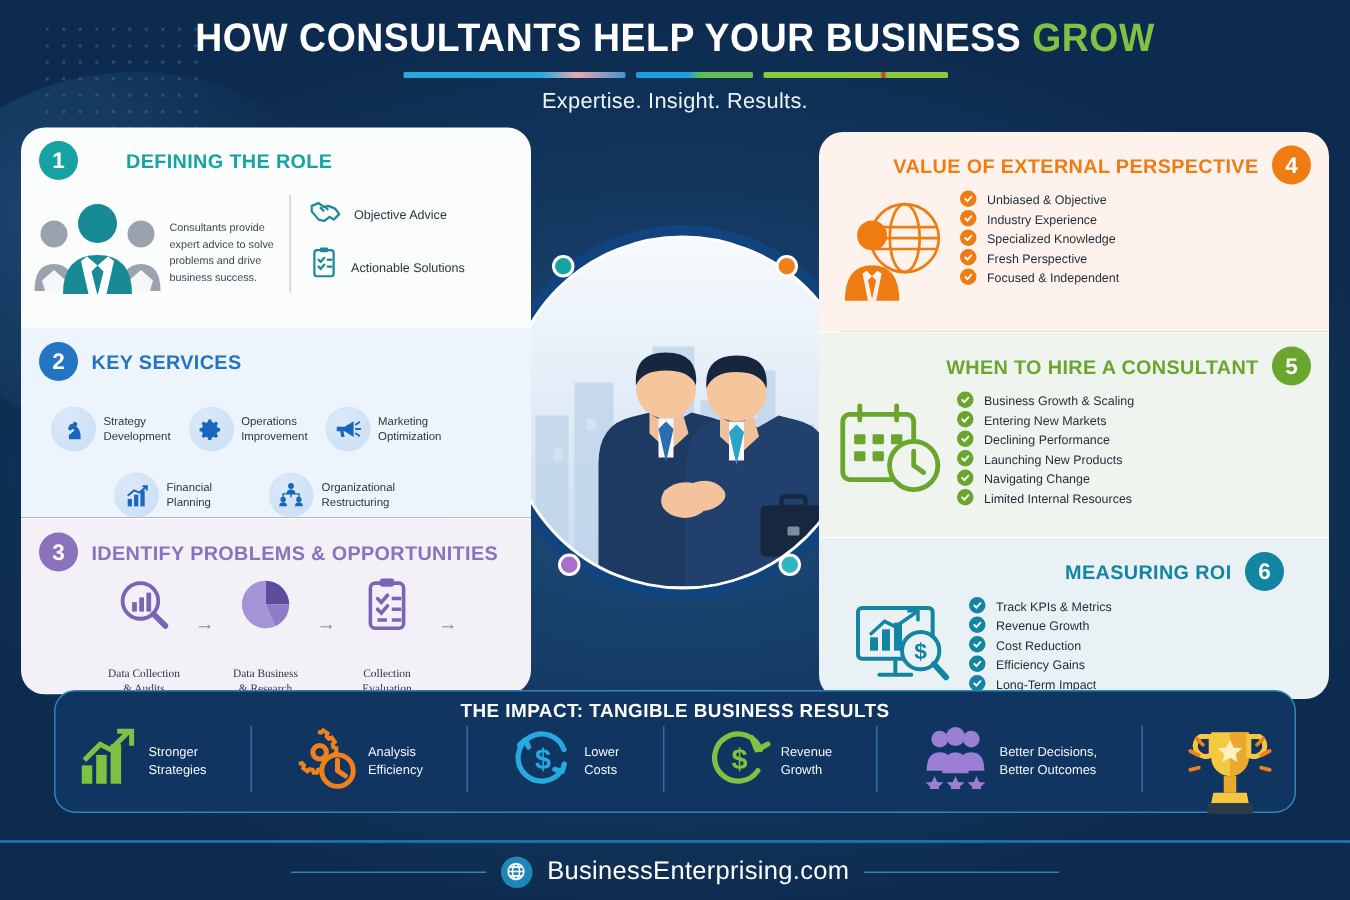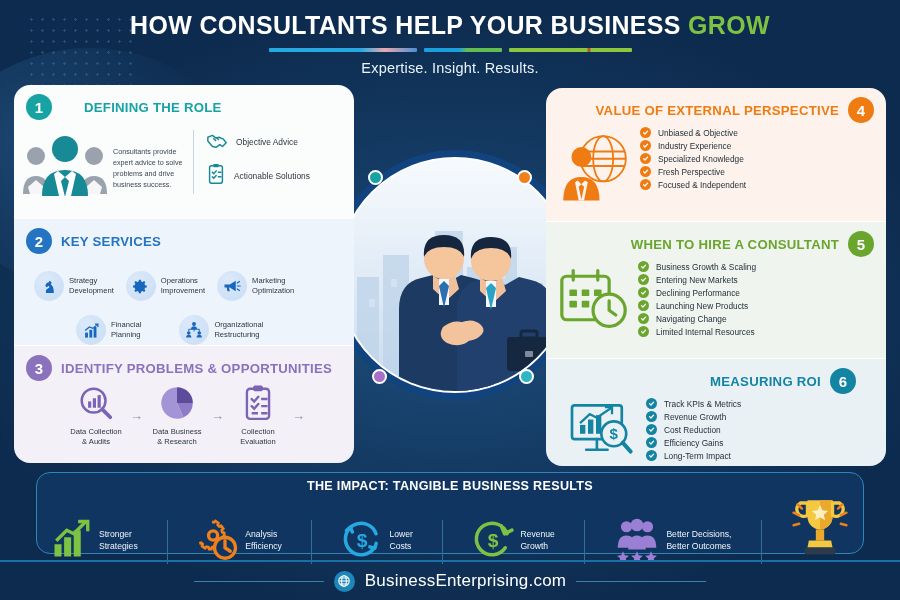--- a/index.html
+++ b/index.html
@@ -95,22 +95,22 @@
   .svc-row { display: flex; gap: 12px; margin-top: 14px; }
   .svc { display: flex; align-items: center; gap: 5px; }
   .svc .circ { width: 30px; height: 30px; border-radius: 50%;
                background: radial-gradient(circle at 35% 30%, #dbe9fa, #c9ddf5);
                display: flex; align-items: center; justify-content: center; flex: 0 0 auto; }
   .svc .lbl { font-size: 7.6px; line-height: 1.35; color: #2b3642;
               font-family:"Liberation Sans Narrow","Liberation Sans",sans-serif; }
   
   .flow { display: flex; align-items: flex-start; justify-content: center; gap: 1px; padding: 3px 6px 0 6px; }
   .flow-step { width: 66px; text-align: center; }
-  .flow-step .lbl { font-size: 7.6px; line-height: 1.3; color: #2b3642; margin-top: 1px;
-                    font-family:Liberation Sans, sans-serif; }
+  .flow-step .lbl { font-size: 7.6px; line-height: 1.3; color: #2b3642; margin-top: 17px;
+                    font-family:Liberation Serif, serif; }
   .arrow { color: #8e8e9c; font-size: 13px; padding-top: 24px; }
   
   .listbody { display: flex; align-items: flex-start; padding: 2px 14px 0 10px; gap: 6px; }
   .listico { flex: 0 0 auto; padding-top: 4px; }
   .items { display: flex; flex-direction: column; gap: 2px; padding-top: 2px; }
   .item { display: flex; align-items: center; gap: 7px; }
   .item .lbl { font-size: 8.3px; color: #25303b; font-family:"Liberation Sans Narrow","Liberation Sans",sans-serif; }
   .chk { width: 11px; height: 11px; border-radius: 50%; display:flex; align-items:center; justify-content:center; flex:0 0 auto; }
   .chk svg { width: 7px; height: 7px; }
   
@@ -123,30 +123,30 @@
   .photo {
     position: absolute; inset: 9px; border-radius: 50%; overflow: hidden;
     background: linear-gradient(180deg,#f4f8fc 0%,#dfeaf6 60%,#cfdff0 100%);
   }
   .dot {
     position: absolute; width: 15px; height: 15px; border-radius: 50%;
     border: 2px solid #ffffff;
   }
   
   .impact {
-    position: absolute; left: 36px; top: 472px; width: 828px; height: 82px;
+    position: absolute; left: 36px; top: 460px; width: 828px; height: 82px;
     border: 1.4px solid #2e86b8; border-radius: 14px;
     background: #103561;
   }
   .impact-title {
     text-align: center; color: #ffffff; font-weight: bold; font-size: 12.6px;
     letter-spacing: .3px; padding-top: 6px;
     font-family:"Liberation Sans Narrow","Liberation Sans",sans-serif;
   }
-  .impact-row { display: flex; align-items: flex-end; justify-content: space-between; padding: 3px 14px 0 14px; }
+  .impact-row { display: flex; align-items: flex-start; justify-content: space-between; padding: 3px 14px 0 14px; }
   .imp { display: flex; align-items: center; gap: 6px; }
   .imp .lbl { color: #f0f6fb; font-size: 8.6px; line-height: 1.35;
               font-family:"Liberation Sans Narrow","Liberation Sans",sans-serif; }
   .sep { width: 1px; height: 44px; background: #2f6f9e; }
   
   .footer { position: absolute; left: 0; top: 560px; width: 900px; height: 40px;
             border-top: 2px solid #1b6fa8; display: flex; align-items: center; justify-content: center; gap: 10px; }
   .footline { width: 130px; height: 1px; background: #3a7fae; }
   .footer .site { color: #ffffff; font-size: 17px; letter-spacing: .2px; }
   .globe { width: 21px; height: 21px; border-radius: 50%; background: #1e86b8;

